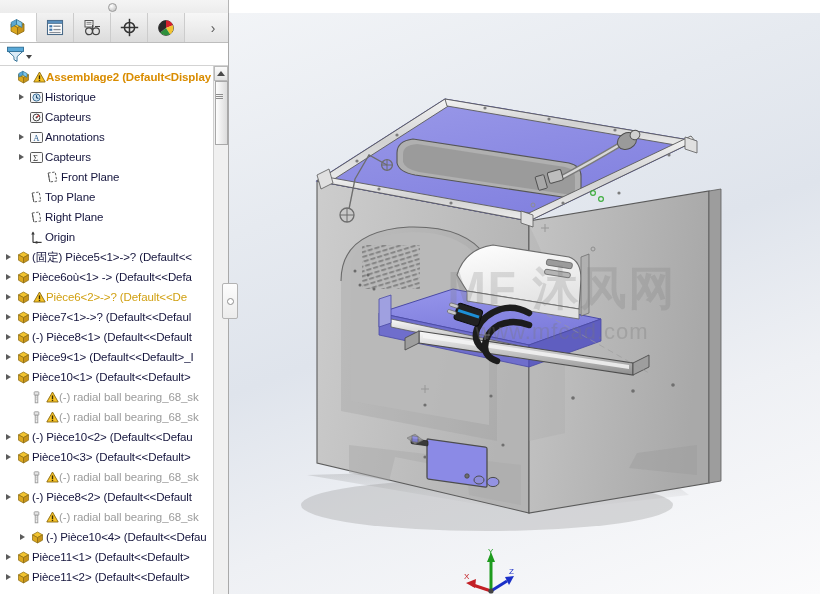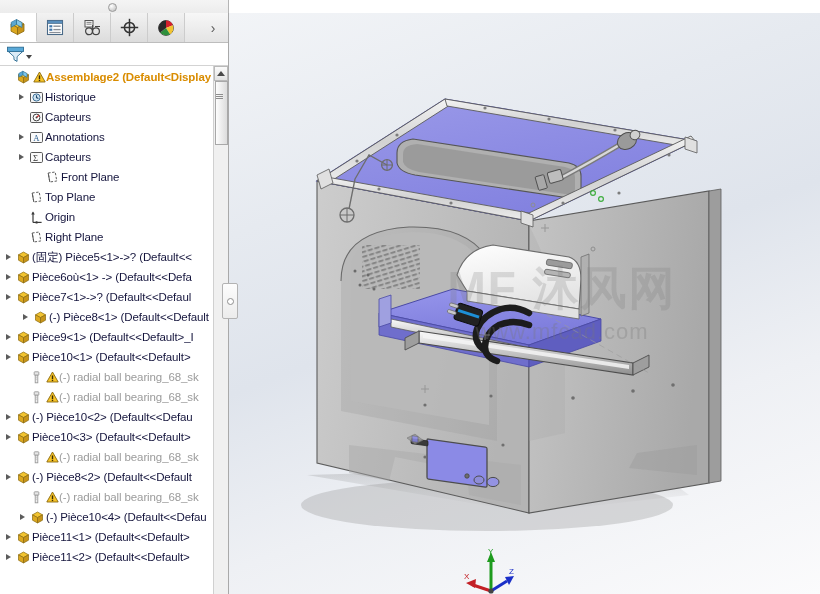--- a/index.html
+++ b/index.html
@@ -248,38 +248,38 @@
                 <path d="M3.2 3 L10.2 2 L11.8 11 L4.8 12 Z" fill="#fdfdfd" stroke="#5c5c5c" stroke-width="1" stroke-dasharray="2.4,1.6"></path>
                 <path d="M3.2 3 L4.8 12" stroke="#5c5c5c" stroke-width="1"></path>
               </svg>
             </span>
             <span class="lbl norm">Top Plane</span>
           </div>
           <div class="row" style="padding-left: 15px;">
             <span class="exp"></span>
             <span class="ico">
               <svg width="15" height="15" viewBox="0 0 15 15">
+                <path d="M3.2 3 L10.2 2 L11.8 11 L4.8 12 Z" fill="#fdfdfd" stroke="#5c5c5c" stroke-width="1" stroke-dasharray="2.4,1.6"></path>
+                <path d="M3.2 3 L4.8 12" stroke="#5c5c5c" stroke-width="1"></path>
+              </svg>
+            </span>
+            <span class="lbl norm">Right Plane</span>
+          </div>
+          <div class="row" style="padding-left: 15px;">
+            <span class="exp"></span>
+            <span class="ico">
+              <svg width="15" height="15" viewBox="0 0 15 15">
                 <line x1="4" y1="12.4" x2="4" y2="2.6" stroke="#3a3a3a" stroke-width="1.2"></line>
                 <polygon points="4,1.4 2.2,4.6 5.8,4.6" fill="#3a3a3a"></polygon>
                 <line x1="4" y1="12.4" x2="12.6" y2="12.4" stroke="#3a3a3a" stroke-width="1.2"></line>
                 <circle cx="7.6" cy="12.4" r="1.2" fill="#3a3a3a"></circle>
               </svg>
             </span>
             <span class="lbl norm">Origin</span>
           </div>
-          <div class="row" style="padding-left: 15px;">
-            <span class="exp"></span>
-            <span class="ico">
-              <svg width="15" height="15" viewBox="0 0 15 15">
-                <path d="M3.2 3 L10.2 2 L11.8 11 L4.8 12 Z" fill="#fdfdfd" stroke="#5c5c5c" stroke-width="1" stroke-dasharray="2.4,1.6"></path>
-                <path d="M3.2 3 L4.8 12" stroke="#5c5c5c" stroke-width="1"></path>
-              </svg>
-            </span>
-            <span class="lbl norm">Right Plane</span>
-          </div>
           <div class="row" style="padding-left: 2px;">
             <span class="exp">
               <span class="arrow"></span>
             </span>
             <span class="ico">
               <svg width="15" height="15" viewBox="0 0 15 15">
                 <polygon points="2.5,4.8 7.5,2 12.5,4.8 7.5,7.6" fill="#f2c431" stroke="#8a6a10" stroke-width="0.7"></polygon>
                 <polygon points="2.5,4.8 7.5,7.6 7.5,13 2.5,10.2" fill="#dca81f" stroke="#8a6a10" stroke-width="0.7"></polygon>
                 <polygon points="12.5,4.8 7.5,7.6 7.5,13 12.5,10.2" fill="#c79419" stroke="#8a6a10" stroke-width="0.7"></polygon>
               </svg>
@@ -303,23 +303,43 @@
             <span class="exp">
               <span class="arrow"></span>
             </span>
             <span class="ico">
               <svg width="15" height="15" viewBox="0 0 15 15">
                 <polygon points="2.5,4.8 7.5,2 12.5,4.8 7.5,7.6" fill="#f2c431" stroke="#8a6a10" stroke-width="0.7"></polygon>
                 <polygon points="2.5,4.8 7.5,7.6 7.5,13 2.5,10.2" fill="#dca81f" stroke="#8a6a10" stroke-width="0.7"></polygon>
                 <polygon points="12.5,4.8 7.5,7.6 7.5,13 12.5,10.2" fill="#c79419" stroke="#8a6a10" stroke-width="0.7"></polygon>
               </svg>
             </span>
+            <span class="warn">
+              <svg width="13" height="12" viewBox="0 0 13 12">
+                <polygon points="6.5,1 12.2,11 0.8,11" fill="#f6c326" stroke="#8a6a10" stroke-width="0.9" stroke-linejoin="round"></polygon>
+                <rect x="5.8" y="4.4" width="1.4" height="3.6" fill="#3a2c05"></rect>
+                <rect x="5.8" y="8.7" width="1.4" height="1.4" fill="#3a2c05"></rect>
+              </svg>
+            </span>
+            <span class="lbl warnm">Pièce6&lt;2&gt;-&gt;? (Default&lt;&lt;De</span>
+          </div>
+          <div class="row" style="padding-left: 2px;">
+            <span class="exp">
+              <span class="arrow"></span>
+            </span>
+            <span class="ico">
+              <svg width="15" height="15" viewBox="0 0 15 15">
+                <polygon points="2.5,4.8 7.5,2 12.5,4.8 7.5,7.6" fill="#f2c431" stroke="#8a6a10" stroke-width="0.7"></polygon>
+                <polygon points="2.5,4.8 7.5,7.6 7.5,13 2.5,10.2" fill="#dca81f" stroke="#8a6a10" stroke-width="0.7"></polygon>
+                <polygon points="12.5,4.8 7.5,7.6 7.5,13 12.5,10.2" fill="#c79419" stroke="#8a6a10" stroke-width="0.7"></polygon>
+              </svg>
+            </span>
             <span class="lbl norm">Pièce7&lt;1&gt;-&gt;? (Default&lt;&lt;Defaul</span>
           </div>
-          <div class="row" style="padding-left: 19px;">
+          <div class="row" style="padding-left: 2px;">
             <span class="exp">
               <span class="arrow"></span>
             </span>
             <span class="ico">
               <svg width="15" height="15" viewBox="0 0 15 15">
                 <polygon points="2.5,4.8 7.5,2 12.5,4.8 7.5,7.6" fill="#f2c431" stroke="#8a6a10" stroke-width="0.7"></polygon>
                 <polygon points="2.5,4.8 7.5,7.6 7.5,13 2.5,10.2" fill="#dca81f" stroke="#8a6a10" stroke-width="0.7"></polygon>
                 <polygon points="12.5,4.8 7.5,7.6 7.5,13 12.5,10.2" fill="#c79419" stroke="#8a6a10" stroke-width="0.7"></polygon>
               </svg>
             </span>

